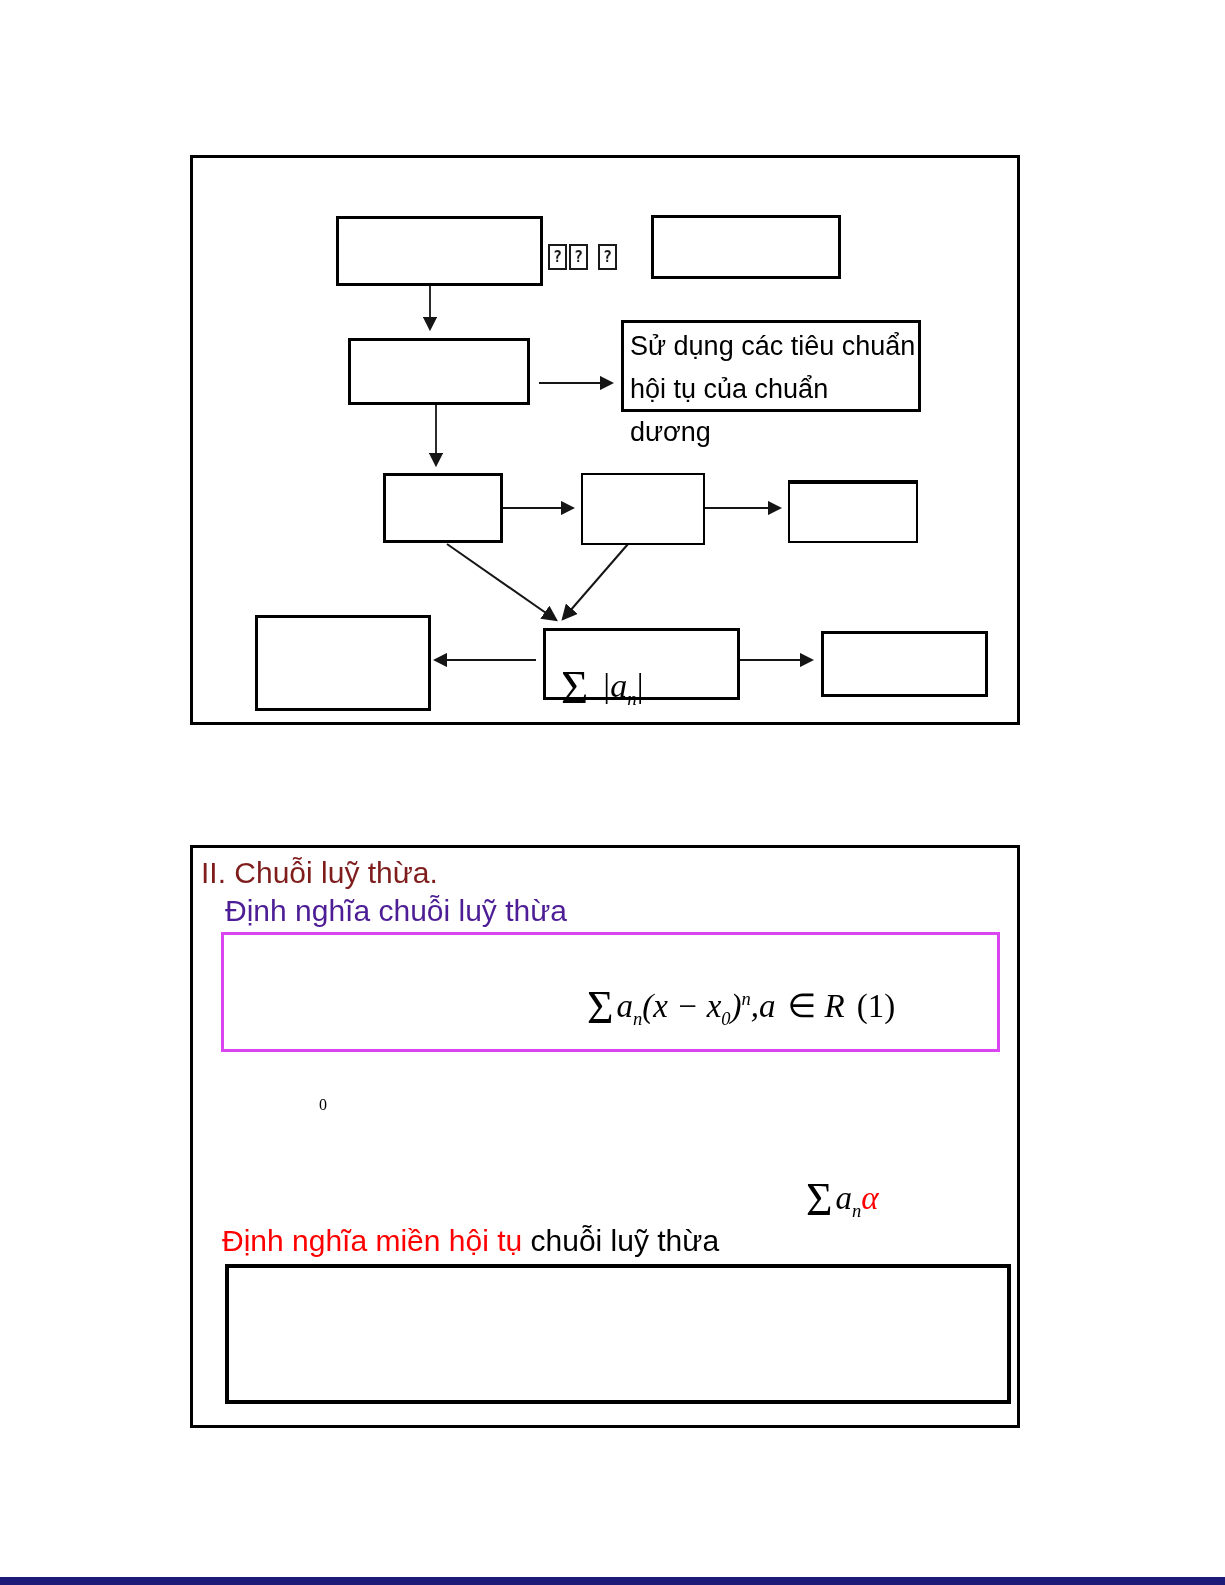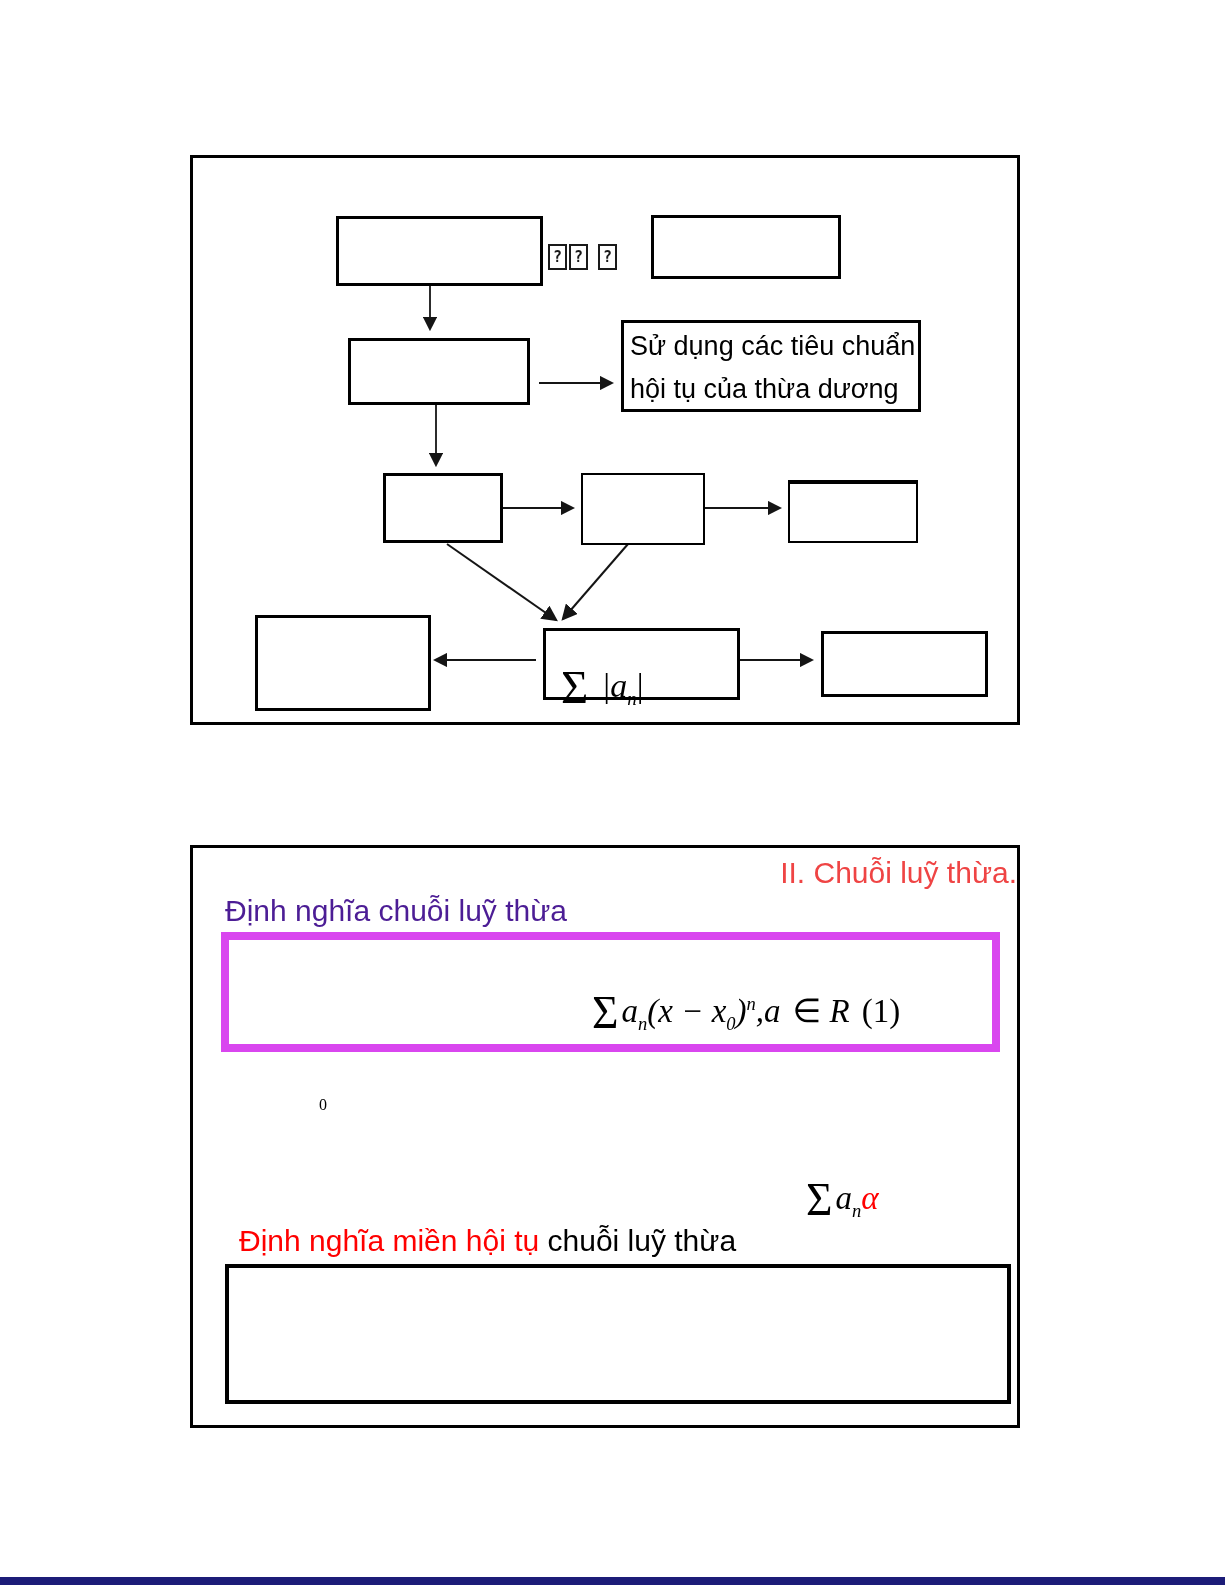--- a/index.html
+++ b/index.html
@@ -30,28 +30,28 @@
   
   .math{font-family:"Liberation Serif",serif;font-style:italic;white-space:nowrap;font-size:33px;line-height:1.15;margin-top:23px;}
   .math .sigma{font-style:normal;font-size:1.38em;vertical-align:-0.13em;margin-right:3px;}
   .math sub{font-size:0.56em;font-style:italic;line-height:0;}
   .math sup{font-size:0.56em;font-style:italic;line-height:0;}
   .math .rm{font-style:normal;}
   .math .bar{font-style:normal;font-weight:400;}
   .math .sp{display:inline-block;width:12px;}
   .red{color:#ff0000;}
   
-  .s2-title{position:absolute;left:0;top:8px;width:100%;text-align:right;font-size:30px;color:#ef4444;}
+  .s2-title{position:absolute;left:8px;top:8px;width:100%;text-align:left;font-size:30px;color:#7f1d1d;}
   .s2-label1{position:absolute;left:32px;top:46px;font-size:30px;color:#4c1d95;}
-  .s2-box1{position:absolute;left:28px;top:84px;width:779px;height:120px;border:8px solid #d946ef;box-sizing:border-box;}
+  .s2-box1{position:absolute;left:28px;top:84px;width:779px;height:120px;border:3px solid #d946ef;box-sizing:border-box;}
   .s2-f1{position:absolute;left:363px;top:24px;}
   .s2-zero{position:absolute;left:126px;top:248px;font-family:"Liberation Serif",serif;font-size:16px;}
   .s2-f2{position:absolute;left:468px;top:228px;}
   .s2-f3{position:absolute;left:613px;top:303px;}
-  .s2-label2{position:absolute;left:46px;top:376px;font-size:30px;}
+  .s2-label2{position:absolute;left:29px;top:376px;font-size:30px;}
   .s2-box2{position:absolute;left:32px;top:416px;width:786px;height:140px;border:4px solid #000;box-sizing:border-box;}
   
   .abs-formula{position:absolute;left:368px;top:480px;font-size:34px;}
   .bottom-bar{position:absolute;left:0;top:1577px;width:1225px;height:8px;background:#1c1c78;}
 </style>
 </head>
 <body>
 
 <div class="slide" id="slide1">
 
@@ -79,21 +79,21 @@
       <span class="tofu">?</span>
       <span class="tofu gap">?</span>
   </div>
 
   <div class="fbox heavy" style="left:458px;top:57px;width:190px;height:64px;"></div>
 
   <div class="fbox heavy" style="left:155px;top:180px;width:182px;height:67px;"></div>
 
   <div class="criteria">
     <div class="l1">Sử dụng các tiêu chuẩn</div>
-    <div class="l2">hội tụ của thừa dương</div>
+    <div class="l2">hội tụ của chuẩn dương</div>
   </div>
 
   <div class="fbox heavy bb-thick" style="left:190px;top:315px;width:120px;height:70px;"></div>
   <div class="fbox" style="left:388px;top:315px;width:124px;height:72px;"></div>
   <div class="fbox bt-thick" style="left:595px;top:322px;width:130px;height:63px;"></div>
 
   <div class="fbox heavy bb-thick" style="left:62px;top:457px;width:176px;height:96px;"></div>
 
   <div class="fbox heavy bt-thick" style="left:350px;top:470px;width:197px;height:72px;"></div>
   <div class="math abs-formula">

